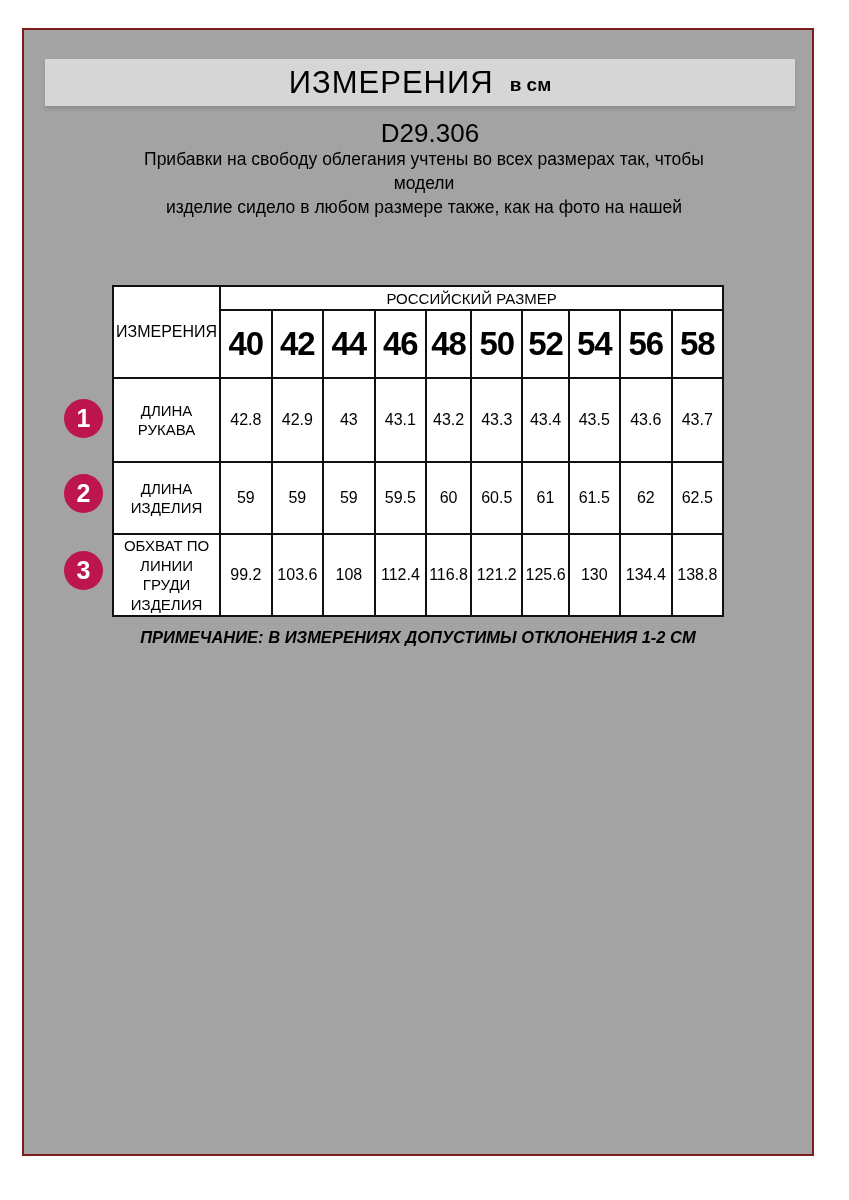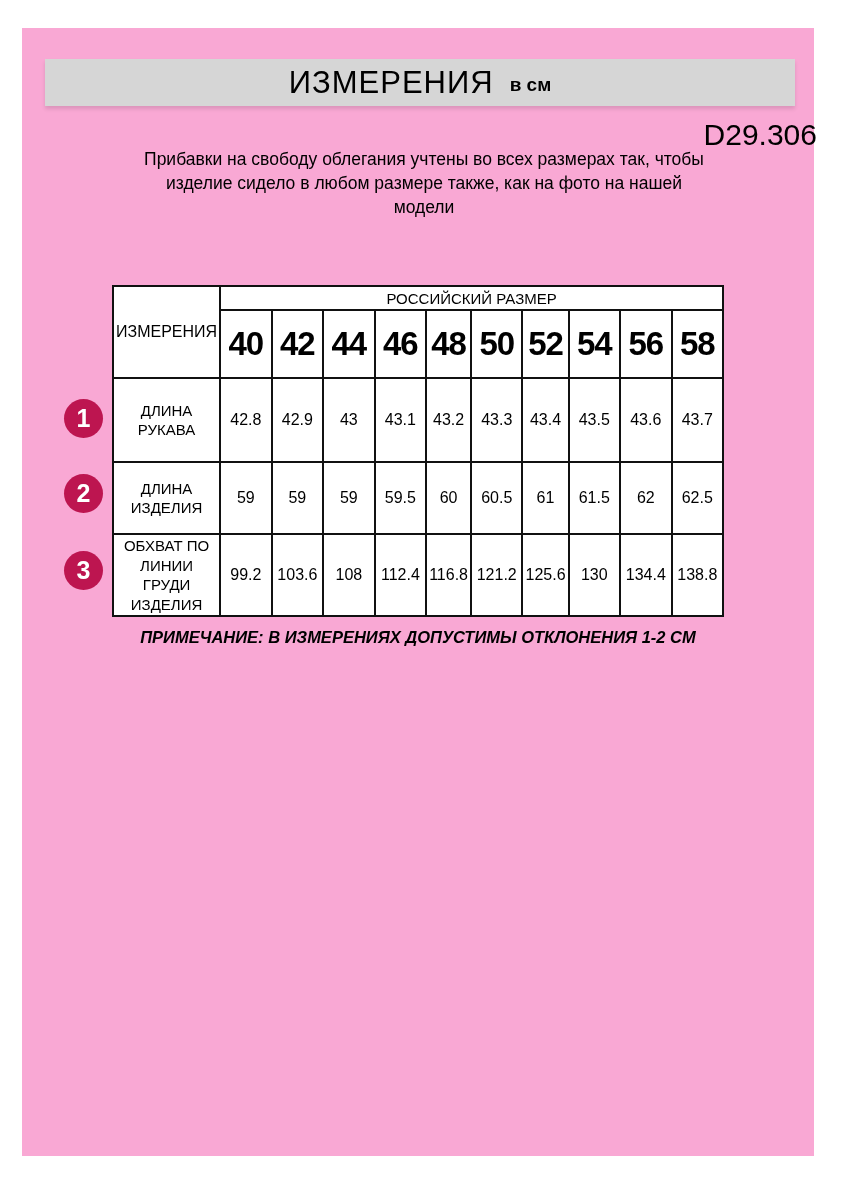--- a/index.html
+++ b/index.html
@@ -7,22 +7,22 @@
   body {
     width: 849px; height: 1200px;
     position: relative;
     font-family: "Liberation Sans", sans-serif;
     color: #000;
   }
   .sheet {
     position: absolute;
     left: 22px; top: 28px;
     width: 792px; height: 1128px;
-    border: 2px solid #f9a8d4;
-    background: #f9a8d4;
+    border: 2px solid #7f1d1d;
+    background: #a3a3a3;
   }
   .header-bar {
     position: absolute;
     left: 21px; top: 29px;
     width: 750px; height: 47px;
     background: #d6d6d6;
     box-shadow: 0 3px 4px rgba(0,0,0,0.12);
     display: flex;
     align-items: center;
     justify-content: center;
@@ -41,24 +41,24 @@
   }
   .title-units {
     font-size: 19px;
     font-weight: 700;
     margin-left: 16px;
     position: relative;
     top: 2px;
   }
   .product-code {
     position: absolute;
-    left: 5px; top: 88px;
+    left: 12px; top: 88px;
     width: 100%;
-    text-align: right;
-    font-size: 30px;
+    text-align: center;
+    font-size: 26px;
     font-weight: 400;
   }
   .description {
     position: absolute;
     left: 70px; top: 117px;
     width: 660px;
     text-align: center;
     font-size: 17.5px;
     line-height: 24px;
     font-weight: 400;
@@ -135,22 +135,22 @@
 
   <div class="header-bar">
     <span class="title-regular">ИЗМЕРЕНИЯ</span>
     <span class="title-units">в см</span>
   </div>
 
   <div class="product-code">D29.306</div>
 
   <div class="description">
       <div>Прибавки на свободу облегания учтены во всех размерах так, чтобы</div>
+      <div>модели</div>
       <div>изделие сидело в любом размере также, как на фото на нашей</div>
-      <div>модели</div>
     </div>
 
   <table class="size-table">
     <tbody>
         <tr>
           <td class="measurements-head" rowspan="2" style="width: 104px;">ИЗМЕРЕНИЯ</td>
           <td class="size-group-head" colspan="10">РОССИЙСКИЙ РАЗМЕР</td>
         </tr>
         <tr>
           <td class="size-cell" style="width: 51.5px;">40</td>

